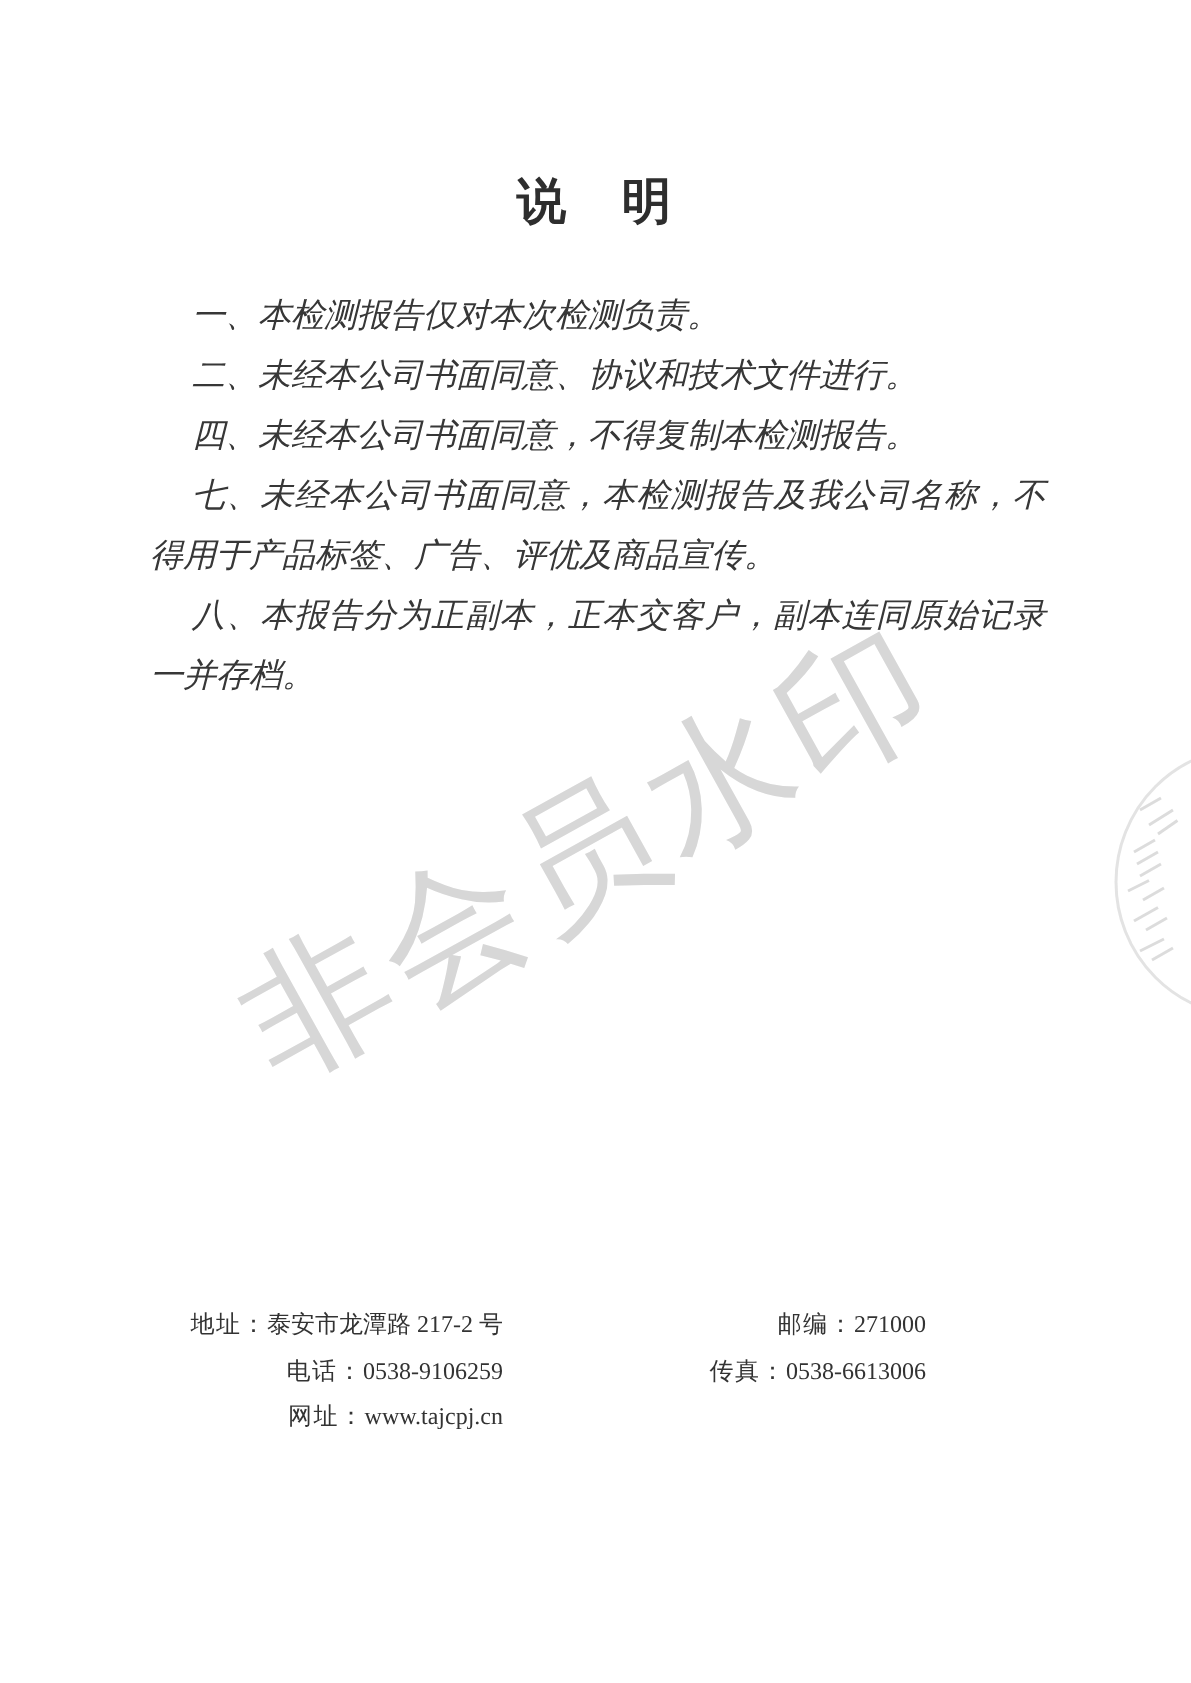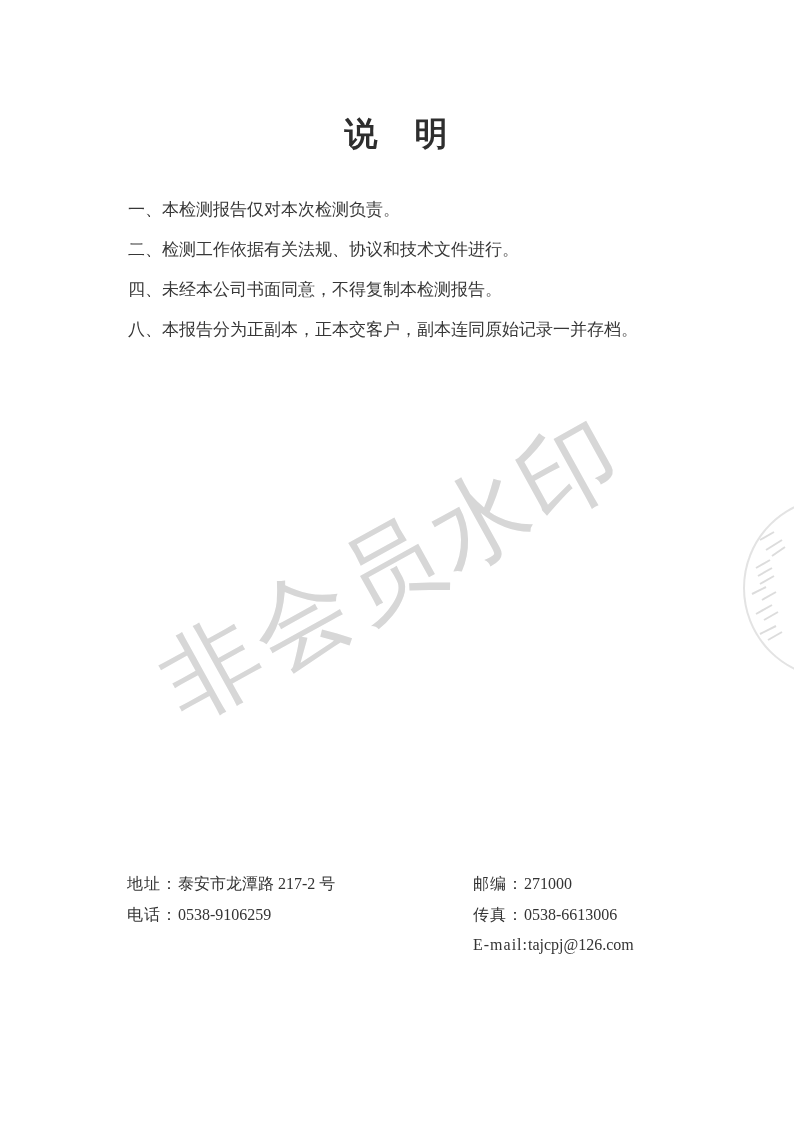--- a/index.html
+++ b/index.html
@@ -47,41 +47,42 @@
     font-size: 33px;
     font-weight: 700;
     color: #2e2e2e;
     letter-spacing: 2px;
   }
   .notes {
     position: absolute;
     left: 100px;
     top: 190px;
     width: 597px;
-    font-size: 17px;
+    font-size: 22px;
     line-height: 40px;
     text-align: justify;
     text-justify: inter-character;
+    font-style: italic;
   }
   .notes p {
     margin: 0;
     padding: 0;
     text-indent: 28px;
   }
   
   .footer {
     position: absolute;
     left: 0;
     top: 869px;
     width: 794px;
     font-size: 16px;
     line-height: 30.5px;
     color: #333333;
   }
-  .footer-col { position: absolute; top: 0; white-space: nowrap; }
+  .footer-col { position: absolute; top: 0; white-space: nowrap; text-align: right; }
   .footer-col.left  { left: 127px; }
   .footer-col.right { left: 473px; }
   .footer-row { display: block; }
   .footer-label { letter-spacing: 1px; }
 </style>
 </head>
 <body>
 
 <div class="page">
 
@@ -98,41 +99,42 @@
       <path d="M38 142 L54 134 M46 148 L60 140"></path>
     </g>
   </svg>
 
   <div class="content">
 
     <h1 class="title">说　明</h1>
 
     <div class="notes">
       <p>一、本检测报告仅对本次检测负责。</p>
-      <p>二、检测工作依据有关法规、协议和技术文件进行。</p>
+      <p>二、未经本公司书面同意、协议和技术文件进行。</p>
       <p>四、未经本公司书面同意，不得复制本检测报告。</p>
+      <p>七、未经本公司书面同意，本检测报告及我公司名称，不得用于产品标签、广告、评优及商品宣传。</p>
       <p>八、本报告分为正副本，正本交客户，副本连同原始记录一并存档。</p>
     </div>
 
     <div class="footer">
       <div class="footer-col left">
         <span class="footer-row">
           <span class="footer-label">地址：</span><span>泰安市龙潭路 217-2 号</span>
         </span>
         <span class="footer-row">
           <span class="footer-label">电话：</span><span>0538-9106259</span>
         </span>
+        <span class="footer-row">
+          <span class="footer-label">网址：</span><span>www.tajcpj.cn</span>
+        </span>
       </div>
       <div class="footer-col right">
         <span class="footer-row">
           <span class="footer-label">邮编：</span><span>271000</span>
         </span>
         <span class="footer-row">
           <span class="footer-label">传真：</span><span>0538-6613006</span>
         </span>
-        <span class="footer-row">
-          <span class="footer-label">E-mail:</span><span>tajcpj@126.com</span>
-        </span>
       </div>
     </div>
 
   </div>
 </div>
 
 </body></html>

